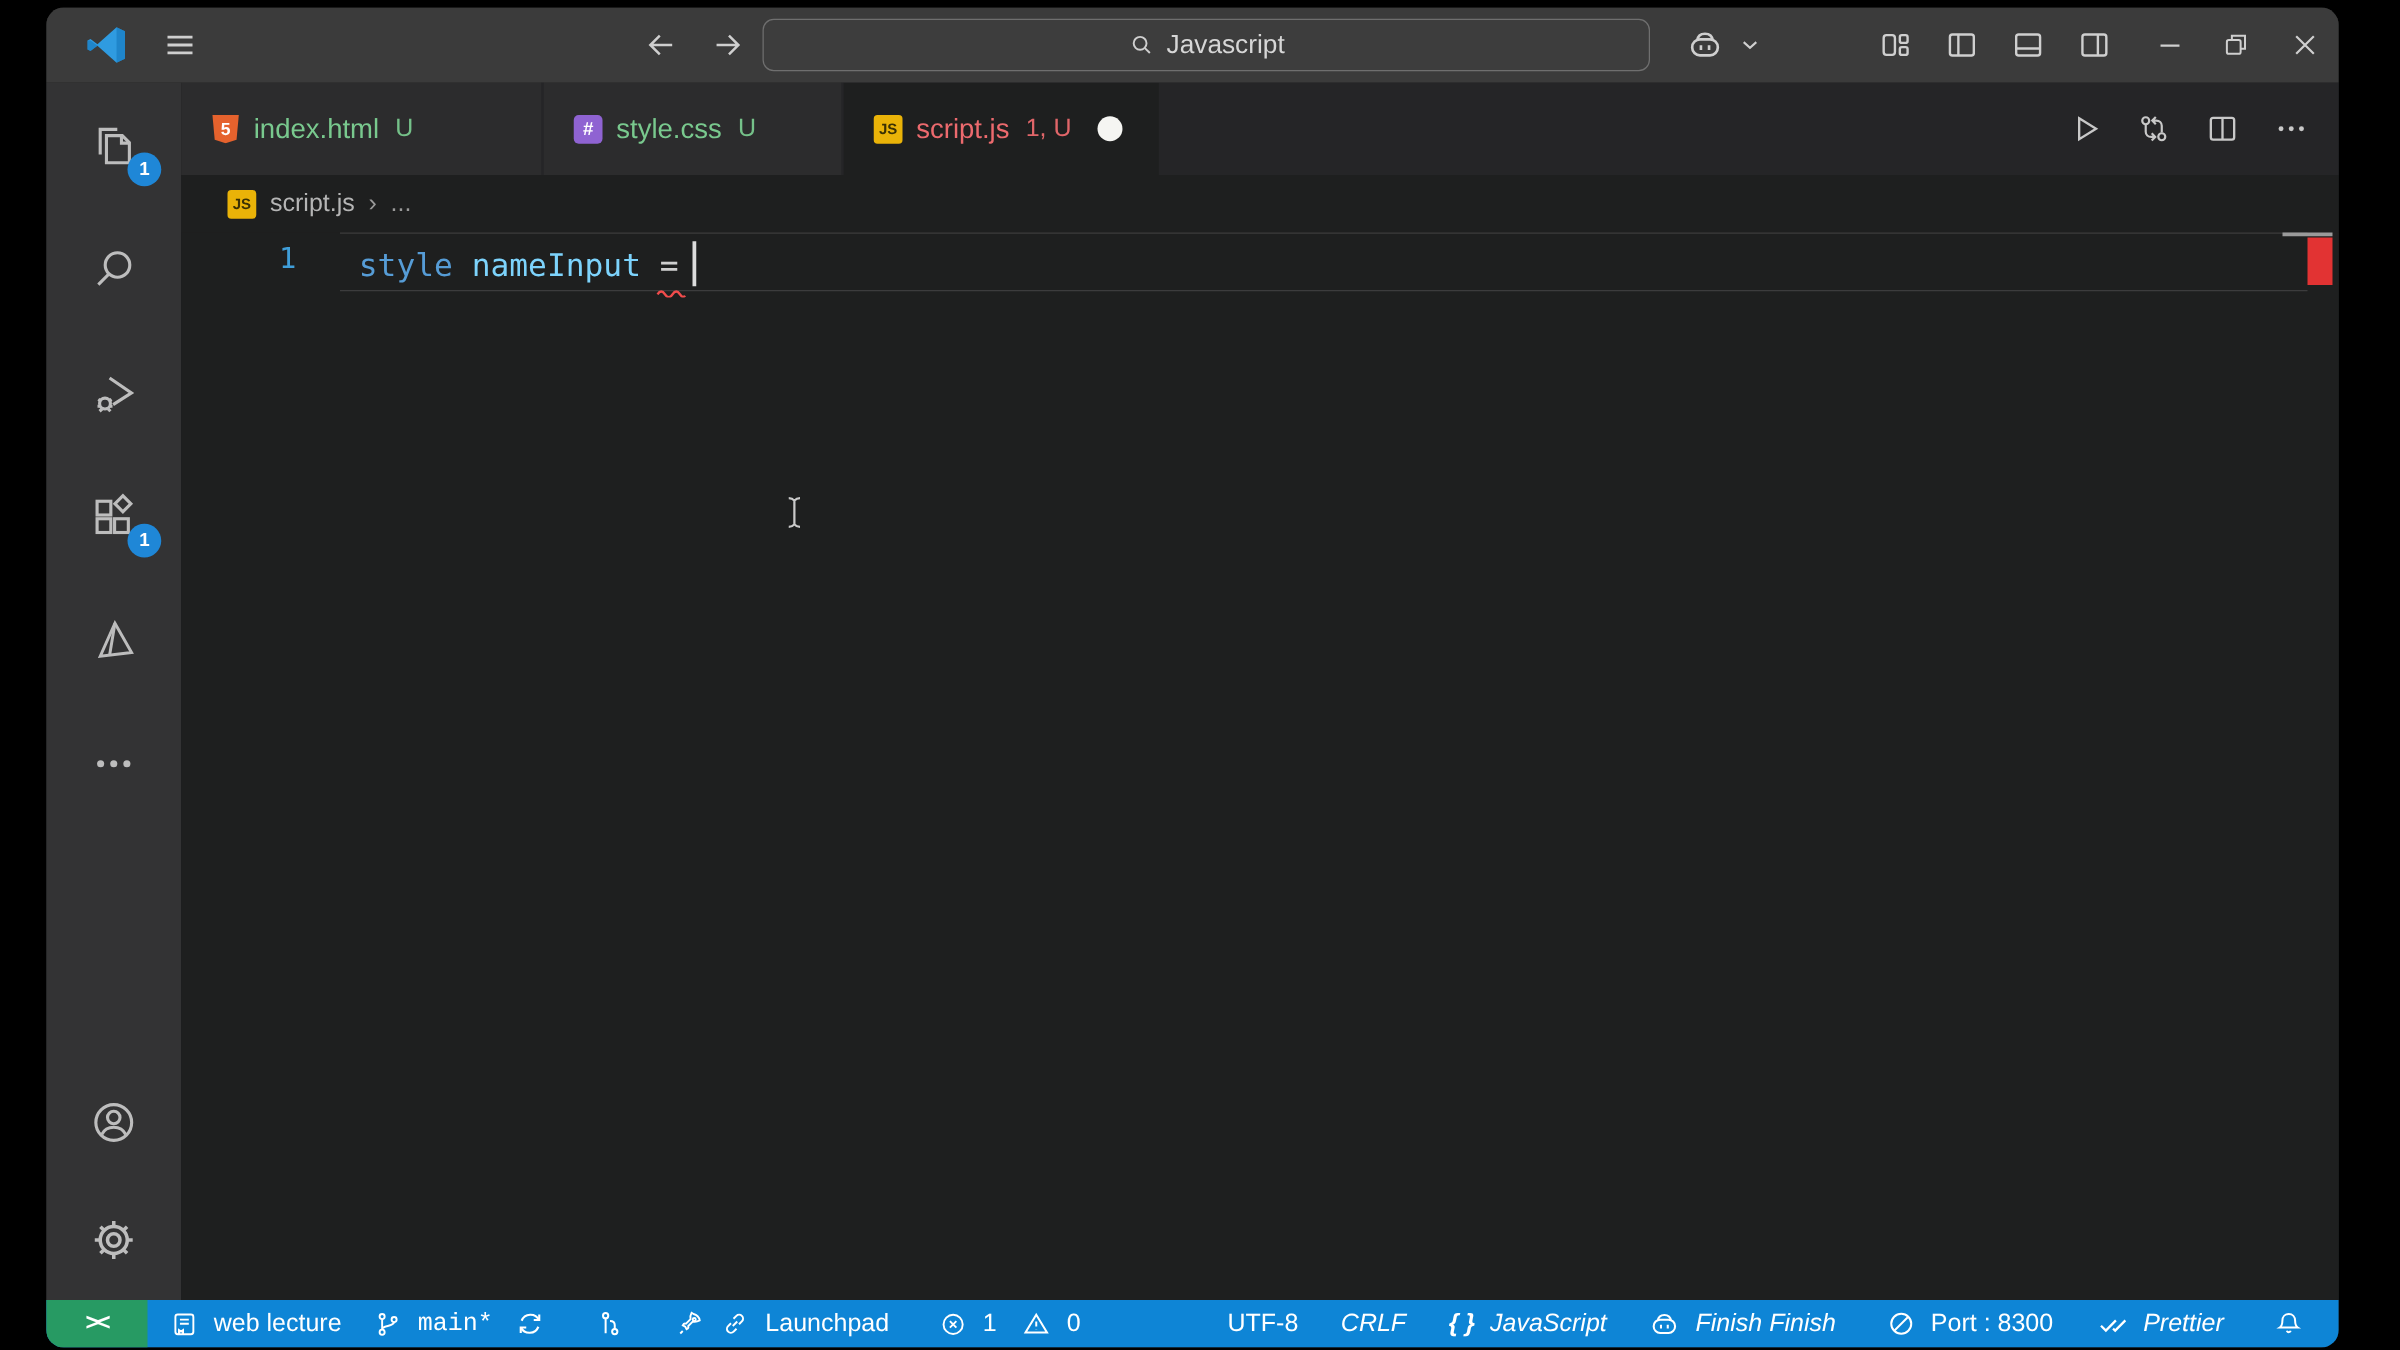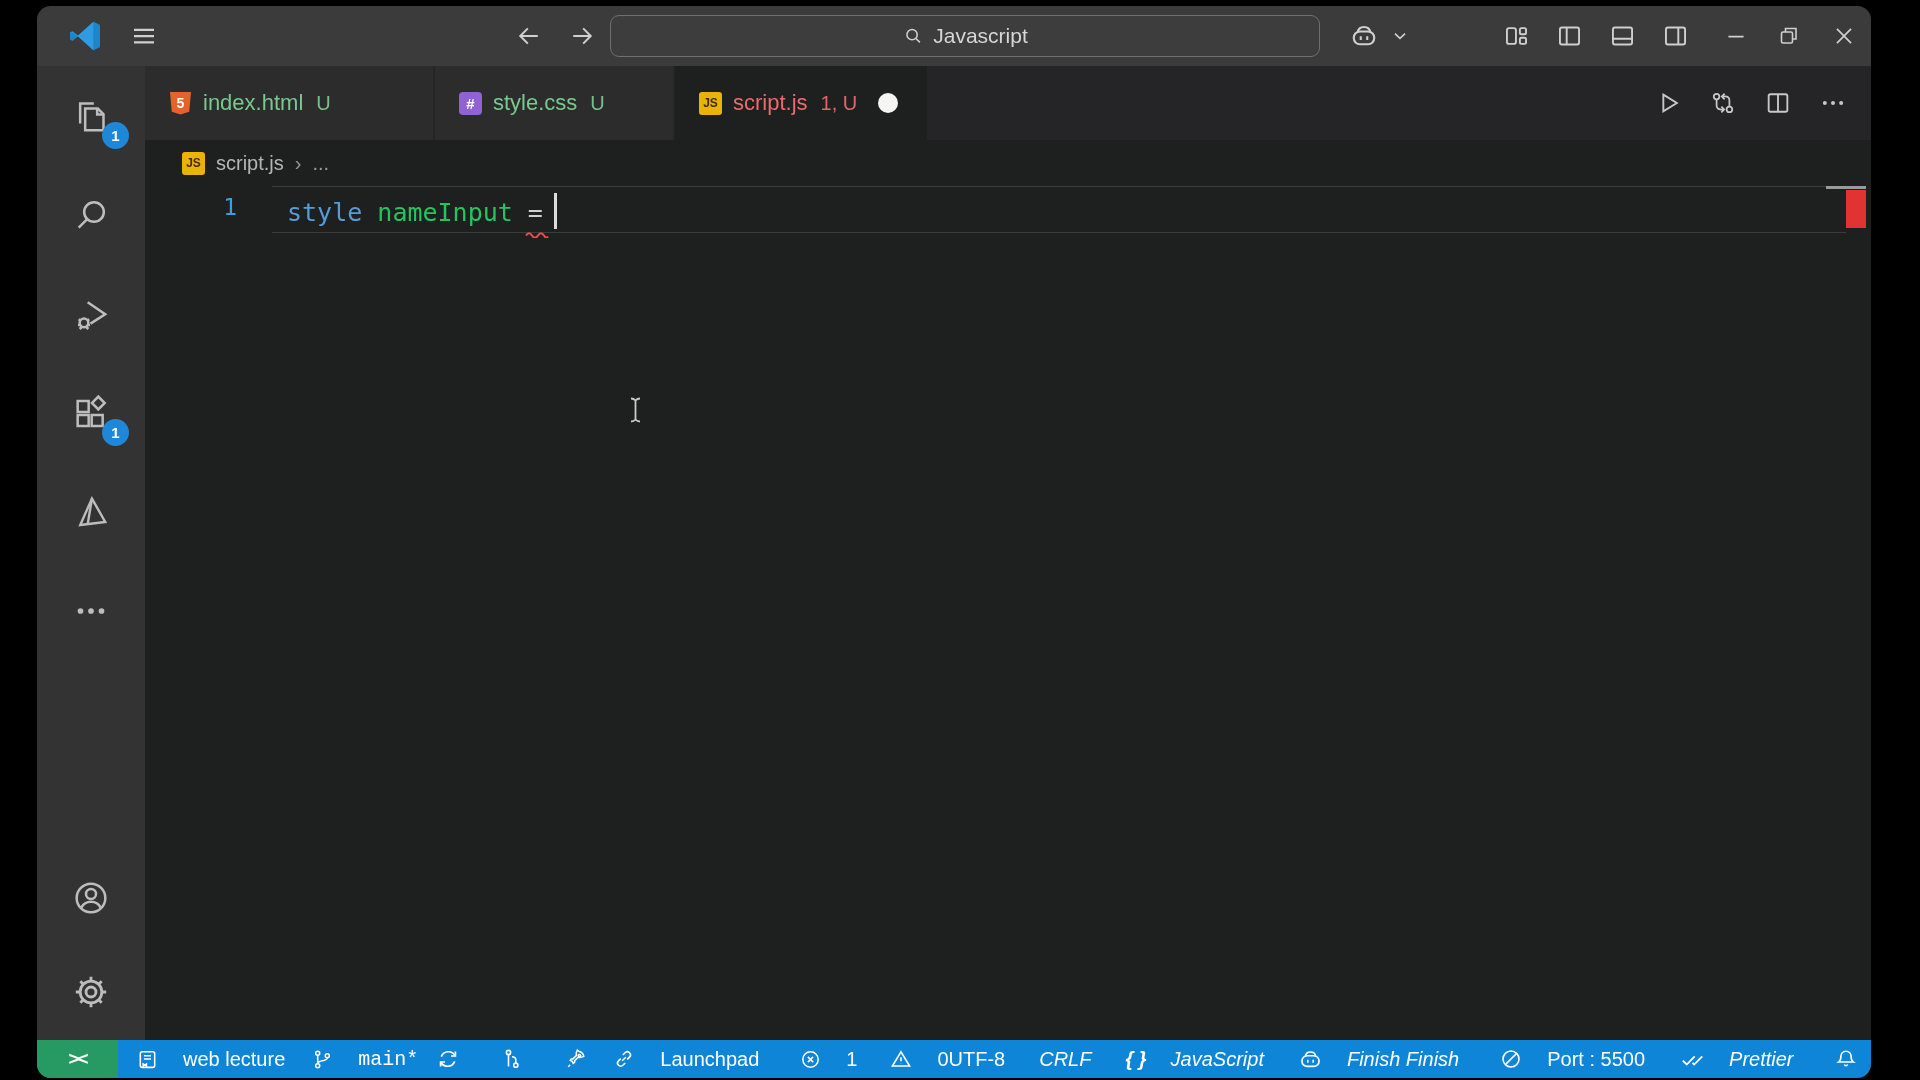--- a/index.html
+++ b/index.html
@@ -55,33 +55,33 @@
   .bc-sep,.bc-more { color:#9a9a9a; }
 
   
   .codearea { position:relative; flex:1; background:#1e1f1f; font-family:"DejaVu Sans Mono",monospace; }
   .current-line { position:absolute; left:127px; right:25px; top:0; height:47px;
     border-top:1.5px solid #3c3c3d; border-bottom:1.5px solid #3c3c3d; }
   .lineno { position:absolute; left:52px; top:8px; width:40px; text-align:right;
     color:#3f9ed9; font-size:23px; }
   .codeline { position:absolute; left:142px; top:7px; font-size:25px; white-space:pre; color:#e6e6e6; }
   .tok-kw { color:#569cd6; }
-  .tok-var { color:#22c55e; }
+  .tok-var { color:#7dd3fc; }
   .tok-op { color:#cfcfcf; position:relative; }
   .squiggle { position:absolute; left:-3px; bottom:-11px; }
   .cursor { display:inline-block; width:3px; height:36px; background:#dcdcdc;
     vertical-align:-8px; margin-left:11px; }
   .ruler-cursor { position:absolute; right:5px; top:0; width:40px; height:3px; background:#9a9a9a; }
   .ruler-error { position:absolute; right:5px; top:4px; width:20px; height:38px; background:#e23333; }
   .ibeam { position:absolute; left:482px; top:210px; color:#c9c9c9; }
 
   
   .statusbar { height:38px; background:#0e85d6; color:#fff; display:flex; align-items:center;
     font-size:20px; flex:0 0 auto; }
-  .sb-item { display:flex; align-items:center; gap:24px; white-space:nowrap; }
+  .sb-item { display:flex; align-items:center; gap:12px; white-space:nowrap; }
   .remote { width:81px; height:38px; background:#279a63; display:flex; align-items:center;
     justify-content:center; font-weight:700; letter-spacing:-2px; font-size:19px; }
   .sb-left { display:flex; align-items:center; }
   .sb-right { margin-left:auto; display:flex; align-items:center; }
   .ml18{margin-left:18px;} .ml26{margin-left:26px;font-family:Liberation Mono, monospace;} .ml34{margin-left:34px;font-style:italic;} .ml40{margin-left:40px;}
   .mr28{margin-right:28px;}
   .sb-ic { display:flex; align-items:center; color:#fff; }
   svg { display:block; }
 </style>
 </head>
@@ -419,21 +419,21 @@
           </span>
         <span>Finish Finish</span>
       </div>
       <div class="sb-item ml40">
         <span class="sb-ic">
             <svg viewBox="0 0 24 24" width="24" height="24" fill="none" stroke="currentColor" stroke-width="1.6">
               <circle cx="12" cy="12" r="8"></circle>
               <path d="M6.6 17.4L17.4 6.6"></path>
             </svg>
           </span>
-        <span>Port : 5500</span>
+        <span>Port : 8300</span>
       </div>
       <div class="sb-item ml34">
         <span class="sb-ic">
             <svg viewBox="0 0 24 24" width="26" height="26" fill="none" stroke="currentColor" stroke-width="1.7">
               <path d="M3.5 13.5l3.6 3.6 7.4-7.6"></path>
               <path d="M12.4 15.6l1.6 1.5 7.5-7.6"></path>
             </svg>
           </span>
         <span>Prettier</span>
       </div>

